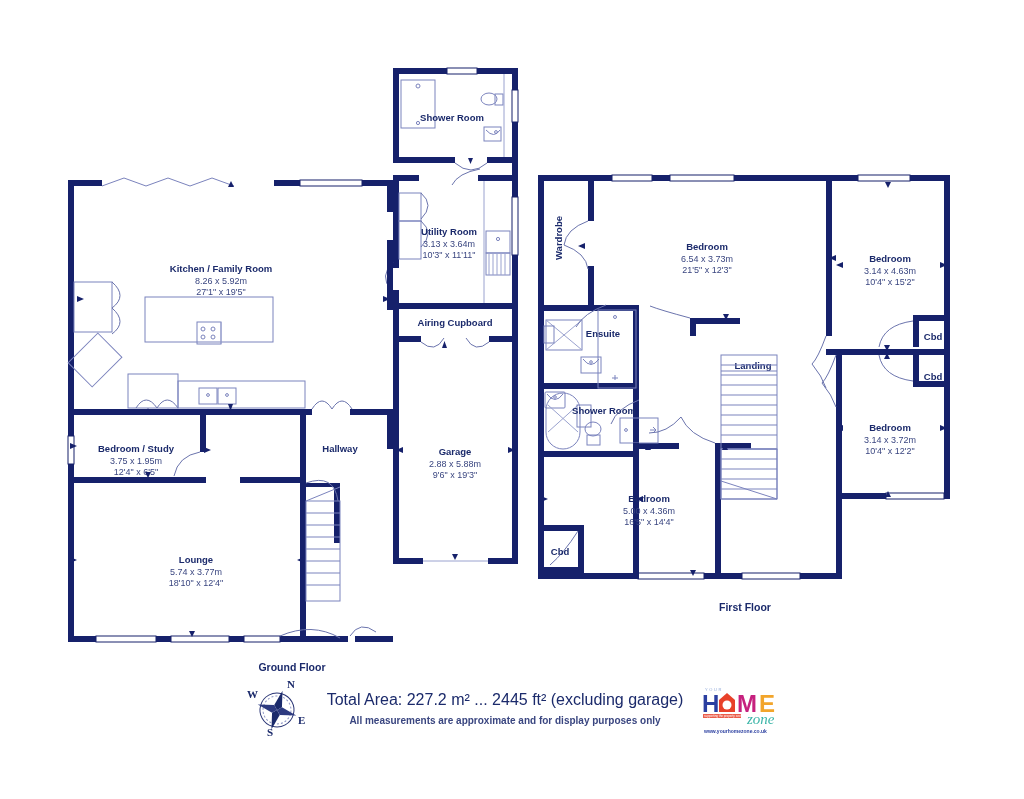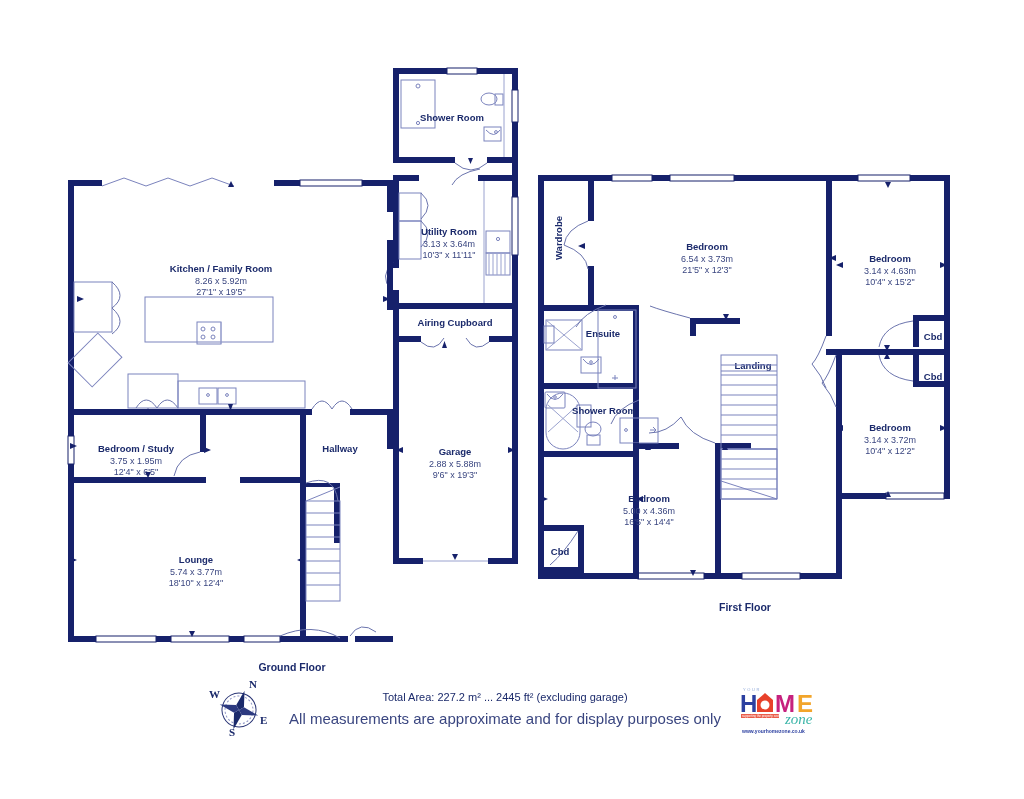--- a/index.html
+++ b/index.html
@@ -13,22 +13,22 @@
   .win{fill:#ffffff;stroke:#16216b;stroke-width:1;}
   .rlabel{font-family:"Liberation Sans",sans-serif;font-size:9.5px;font-weight:bold;fill:#1b2a6b;text-anchor:middle;}
   .rdim{font-family:"Liberation Sans",sans-serif;font-size:9px;fill:#3a4680;text-anchor:middle;}
   .floorlabel{font-family:"Liberation Sans",sans-serif;font-size:10.5px;font-weight:bold;fill:#1b2a6b;text-anchor:middle;}
   .vlabel{font-family:"Liberation Sans",sans-serif;font-size:9.5px;font-weight:bold;fill:#1b2a6b;text-anchor:middle;}
   .arrow{fill:#16216b;}
   .footwrap{position:absolute;left:0;top:676px;width:1024px;height:100px;}
   .foot{display:flex;align-items:center;justify-content:center;gap:14px;}
   .compass{width:72px;height:66px;}
   .areatxt{font-size:12.5px;color:#1b2a6b;text-align:center;line-height:1.05;}
-  .areatxt .main{font-size:11px;color:#1b2a6b;}
-  .areatxt .sub{font-size:15px;color:#3a4680;margin-top:7px;display:block;}
+  .areatxt .main{font-size:16px;color:#1b2a6b;}
+  .areatxt .sub{font-size:10px;color:#3a4680;margin-top:7px;display:block;font-weight:bold;}
   .logo{width:86px;height:54px;position:relative;}
   .logo svg{position:absolute;left:0;top:0;}
 </style>
 </head>
 <body>
 
 <div id="page">
 
   <svg width="1024" height="799" viewBox="0 0 1024 799">
 

